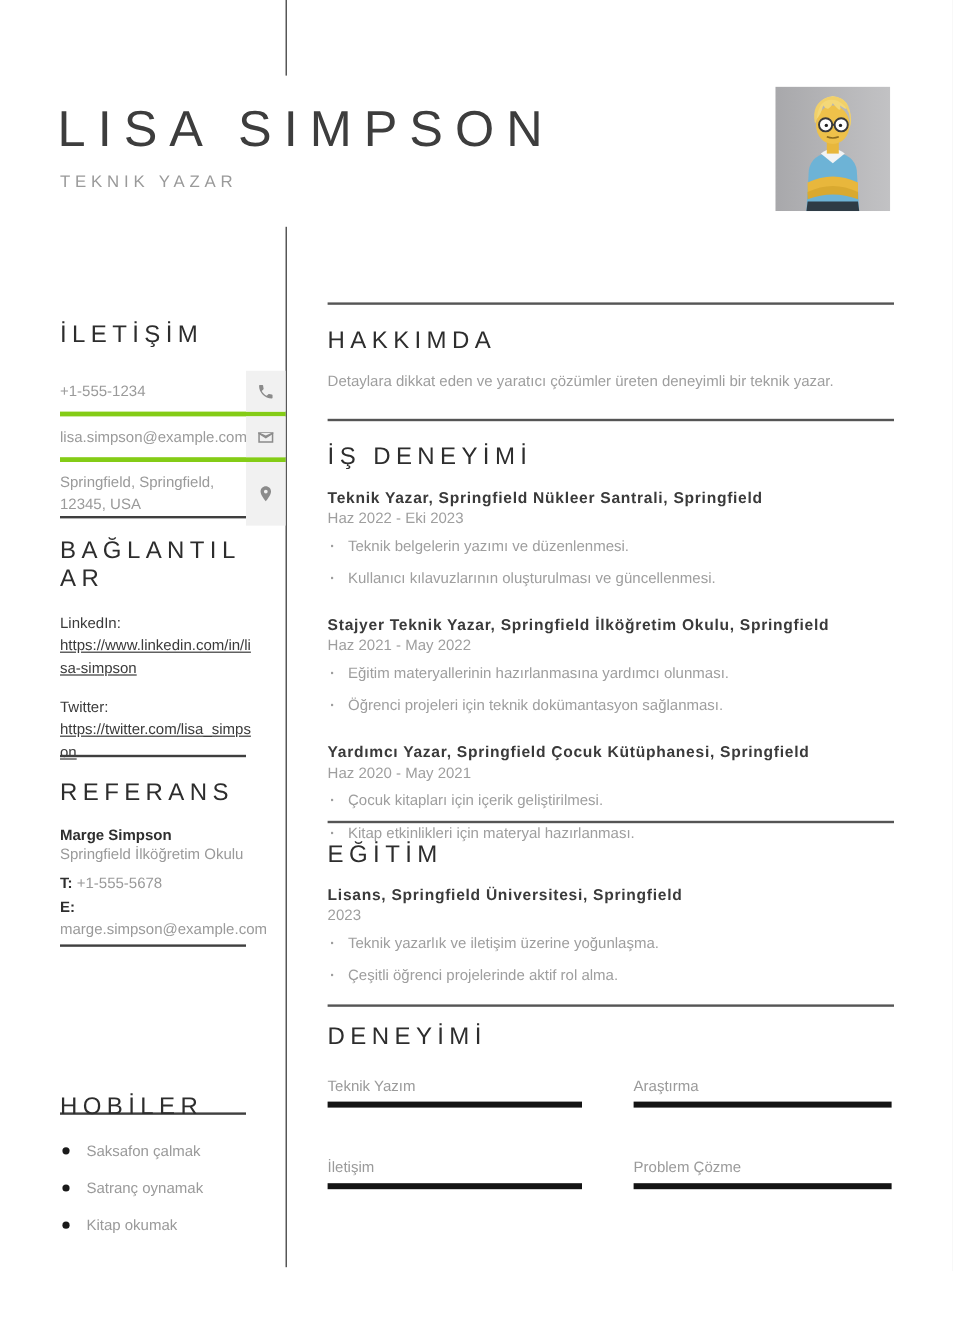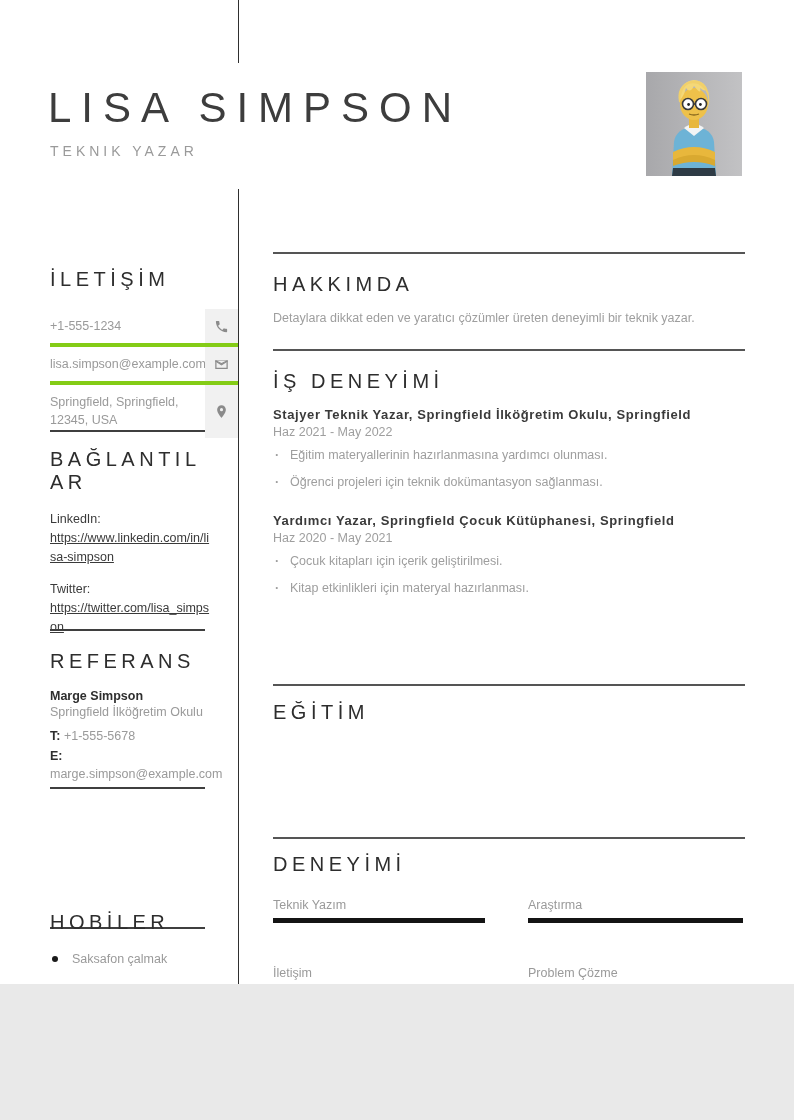--- a/index.html
+++ b/index.html
@@ -1,19 +1,19 @@
 <!DOCTYPE html>
 <html><head>
 <meta charset="utf-8">
 <style>
   * { margin:0; padding:0; box-sizing:border-box; }
   html,body { background:#e9e9e9; }
   body { font-family:"Liberation Sans", sans-serif; }
   .page {
-    position:relative; width:794px; height:984px; margin:0 auto;
+    position:relative; width:794px; height:1120px; margin:0 auto;
     background:#ffffff; overflow:hidden; color:#9a9a9a;
   }
   
   .topline { position:absolute; left:238px; top:0; width:1px; height:63px; background:#2f2f2f; }
   .vline   { position:absolute; left:238px; top:189px; width:1px; height:867px; background:#2f2f2f; }
   .name {
     position:absolute; left:48px; top:84px;
     font-size:42px; letter-spacing:10px; color:#3d3d3d; font-weight:400;
     white-space:nowrap;
   }
@@ -214,20 +214,28 @@
     <div class="sec-h">HAKKIMDA</div>
     <div class="about-text">Detaylara dikkat eden ve yaratıcı çözümler üreten deneyimli bir teknik yazar.</div>
   </div>
 
   <div class="hr-dark-right" style="top:349px;"></div>
 
   <div class="right-sec" style="top:370px;">
     <div class="sec-h">İŞ DENEYİMİ</div>
     <div class="jobs">
 
+      <div class="job">
+        <div class="job-name">Teknik Yazar, Springfield Nükleer Santrali, Springfield</div>
+        <div class="job-dates">Haz 2022 - Eki 2023</div>
+        <ul class="dot-list">
+          <li>Teknik belgelerin yazımı ve düzenlenmesi.</li>
+          <li>Kullanıcı kılavuzlarının oluşturulması ve güncellenmesi.</li>
+        </ul>
+      </div>
 
       <div class="job">
         <div class="job-name">Stajyer Teknik Yazar, Springfield İlköğretim Okulu, Springfield</div>
         <div class="job-dates">Haz 2021 - May 2022</div>
         <ul class="dot-list">
           <li>Eğitim materyallerinin hazırlanmasına yardımcı olunması.</li>
           <li>Öğrenci projeleri için teknik dokümantasyon sağlanması.</li>
         </ul>
       </div>
 
@@ -240,20 +248,28 @@
         </ul>
       </div>
 
     </div>
   </div>
 
   <div class="hr-dark-right" style="top:684px;"></div>
 
   <div class="right-sec" style="top:701px;">
     <div class="sec-h">EĞİTİM</div>
+    <div class="edu-block">
+      <div class="job-name">Lisans, Springfield Üniversitesi, Springfield</div>
+      <div class="job-dates">2023</div>
+      <ul class="dot-list">
+        <li>Teknik yazarlık ve iletişim üzerine yoğunlaşma.</li>
+        <li>Çeşitli öğrenci projelerinde aktif rol alma.</li>
+      </ul>
+    </div>
   </div>
 
   <div class="hr-dark-right" style="top:837px;"></div>
 
   <div class="right-sec" style="top:853px;">
     <div class="sec-h">DENEYİMİ</div>
     <div class="skills-grid">
       <div class="skill-item">
         <div class="lang-name">Teknik Yazım</div>
         <div class="bar-track">

